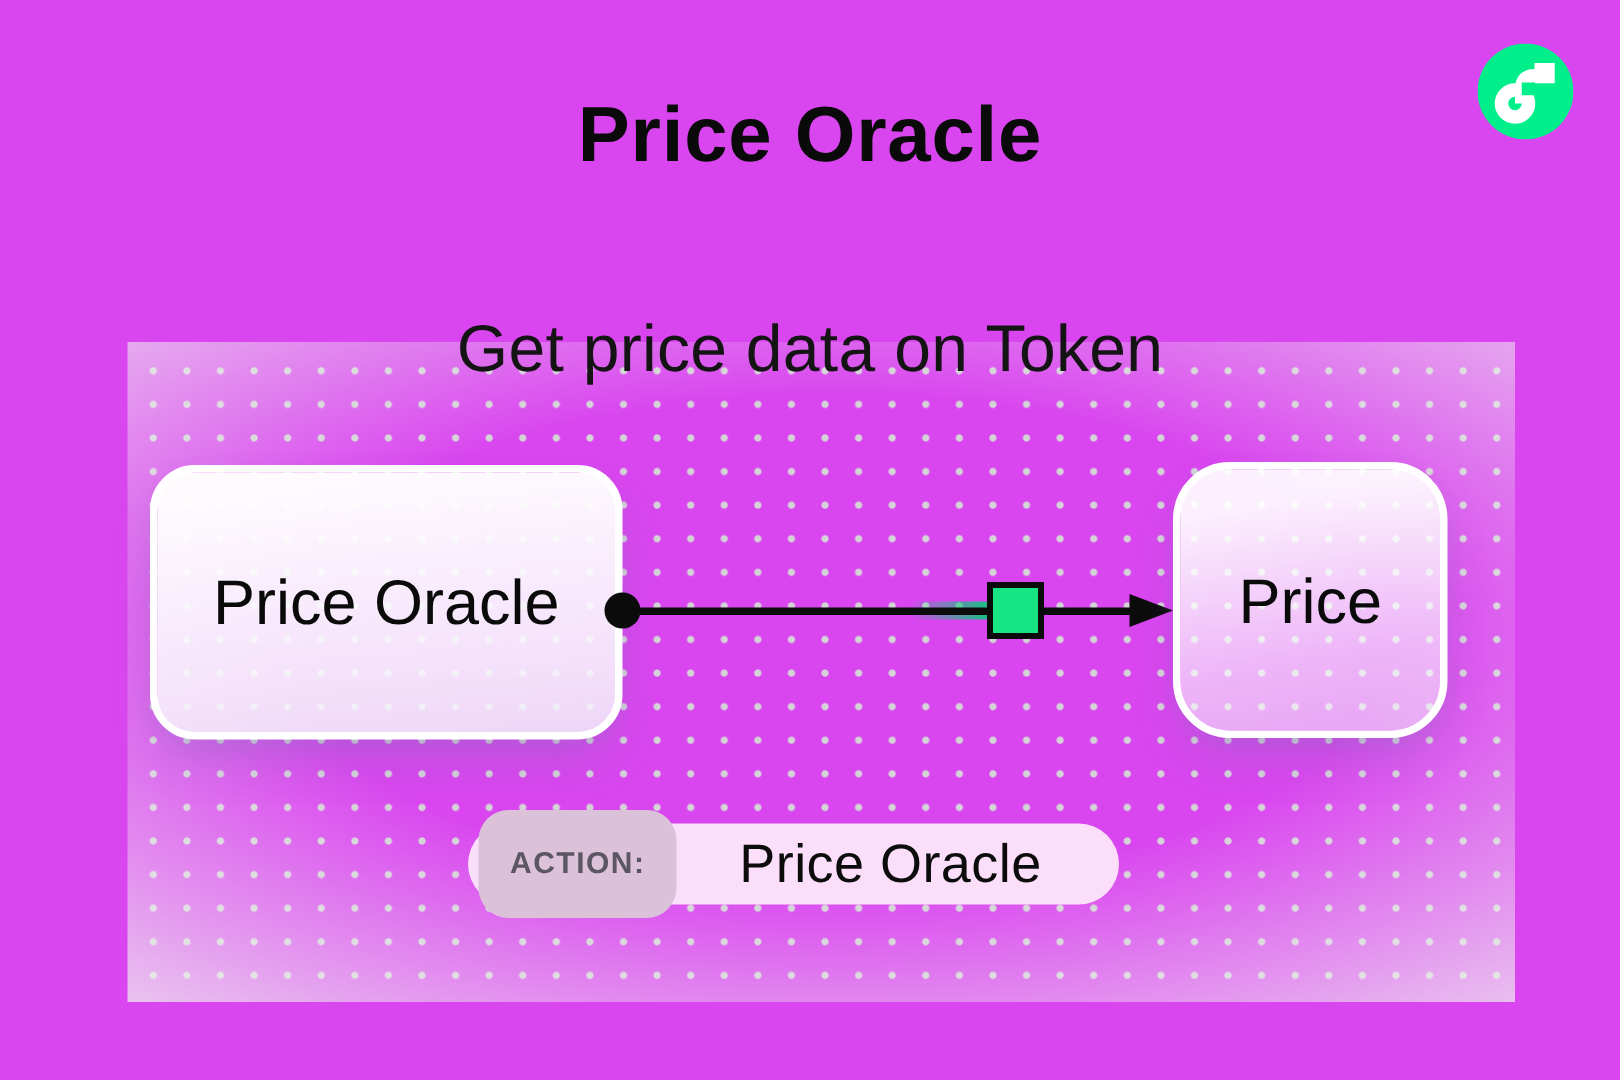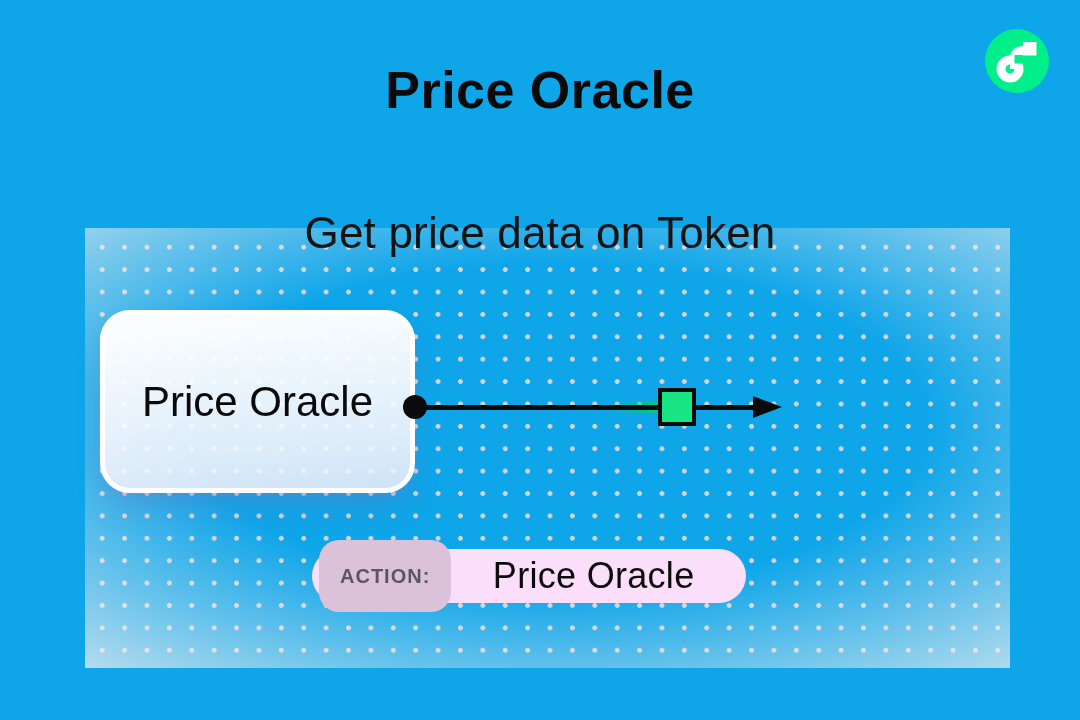--- a/index.html
+++ b/index.html
@@ -1,19 +1,19 @@
 <!DOCTYPE html>
 <html><head>
 <meta charset="utf-8">
 <style>
   html,body{margin:0;padding:0;}
   body{font-family:"Liberation Sans","DejaVu Sans",sans-serif;background:#e8e8e8;}
   .stage{
     position:relative;width:1080px;height:720px;overflow:hidden;
-    background:#0ea5e9;
+    background:#d946ef;
   }
   
   .dot-grid{
     position:absolute;left:85px;top:228px;width:925px;height:440px;
     background-image:radial-gradient(circle,#d4d4d7 2.1px,rgba(212,212,215,0) 2.7px);
     background-size:22.4px 22.4px;
     background-position:6px 8px;
   }
   .dot-fade{
     position:absolute;left:85px;top:228px;width:925px;height:440px;
@@ -109,20 +109,23 @@
   <div class="node node-source">
     <span class="node-label">Price Oracle</span>
   </div>
 
   <div class="connector-glow"></div>
   <div class="connector-line"></div>
   <div class="connector-handle"></div>
   <div class="connector-marker"></div>
   <div class="connector-arrowhead"></div>
 
+  <div class="node node-target">
+    <span class="node-label">Price</span>
+  </div>
 
   <div class="action-badge">
     <span class="action-badge-labelpill">
       <span class="action-badge-label">ACTION:</span>
     </span>
     <span class="action-badge-value">Price Oracle</span>
   </div>
 
 </div>
 

